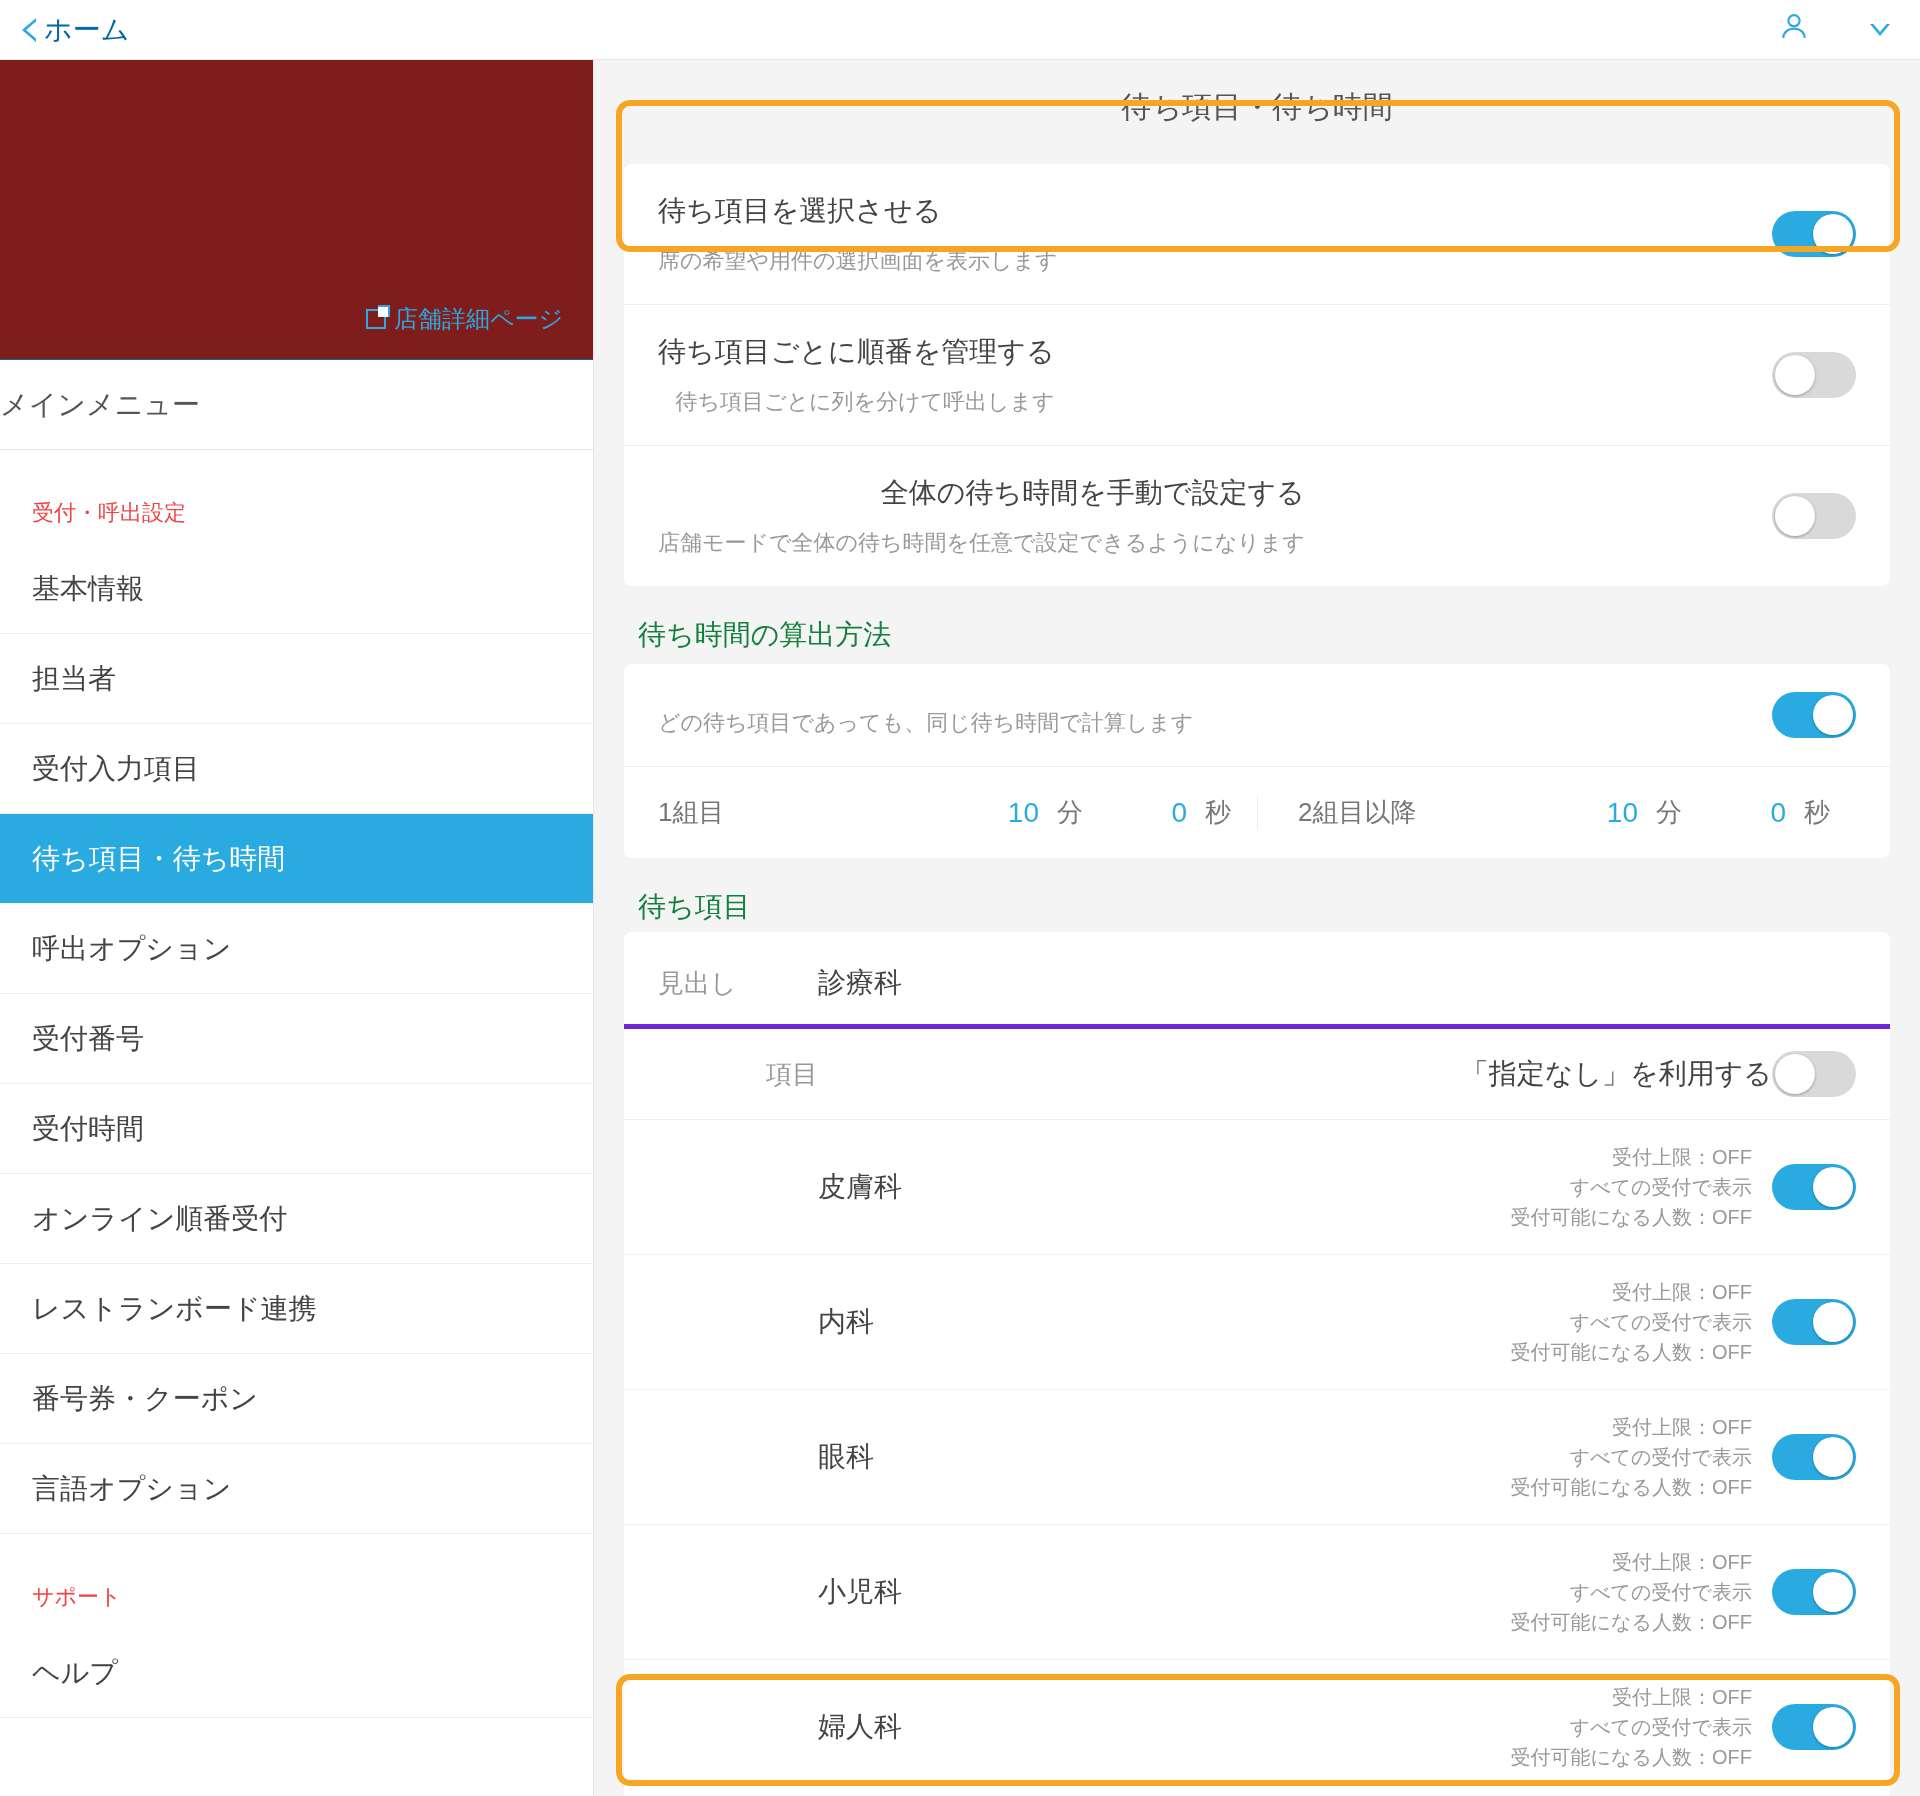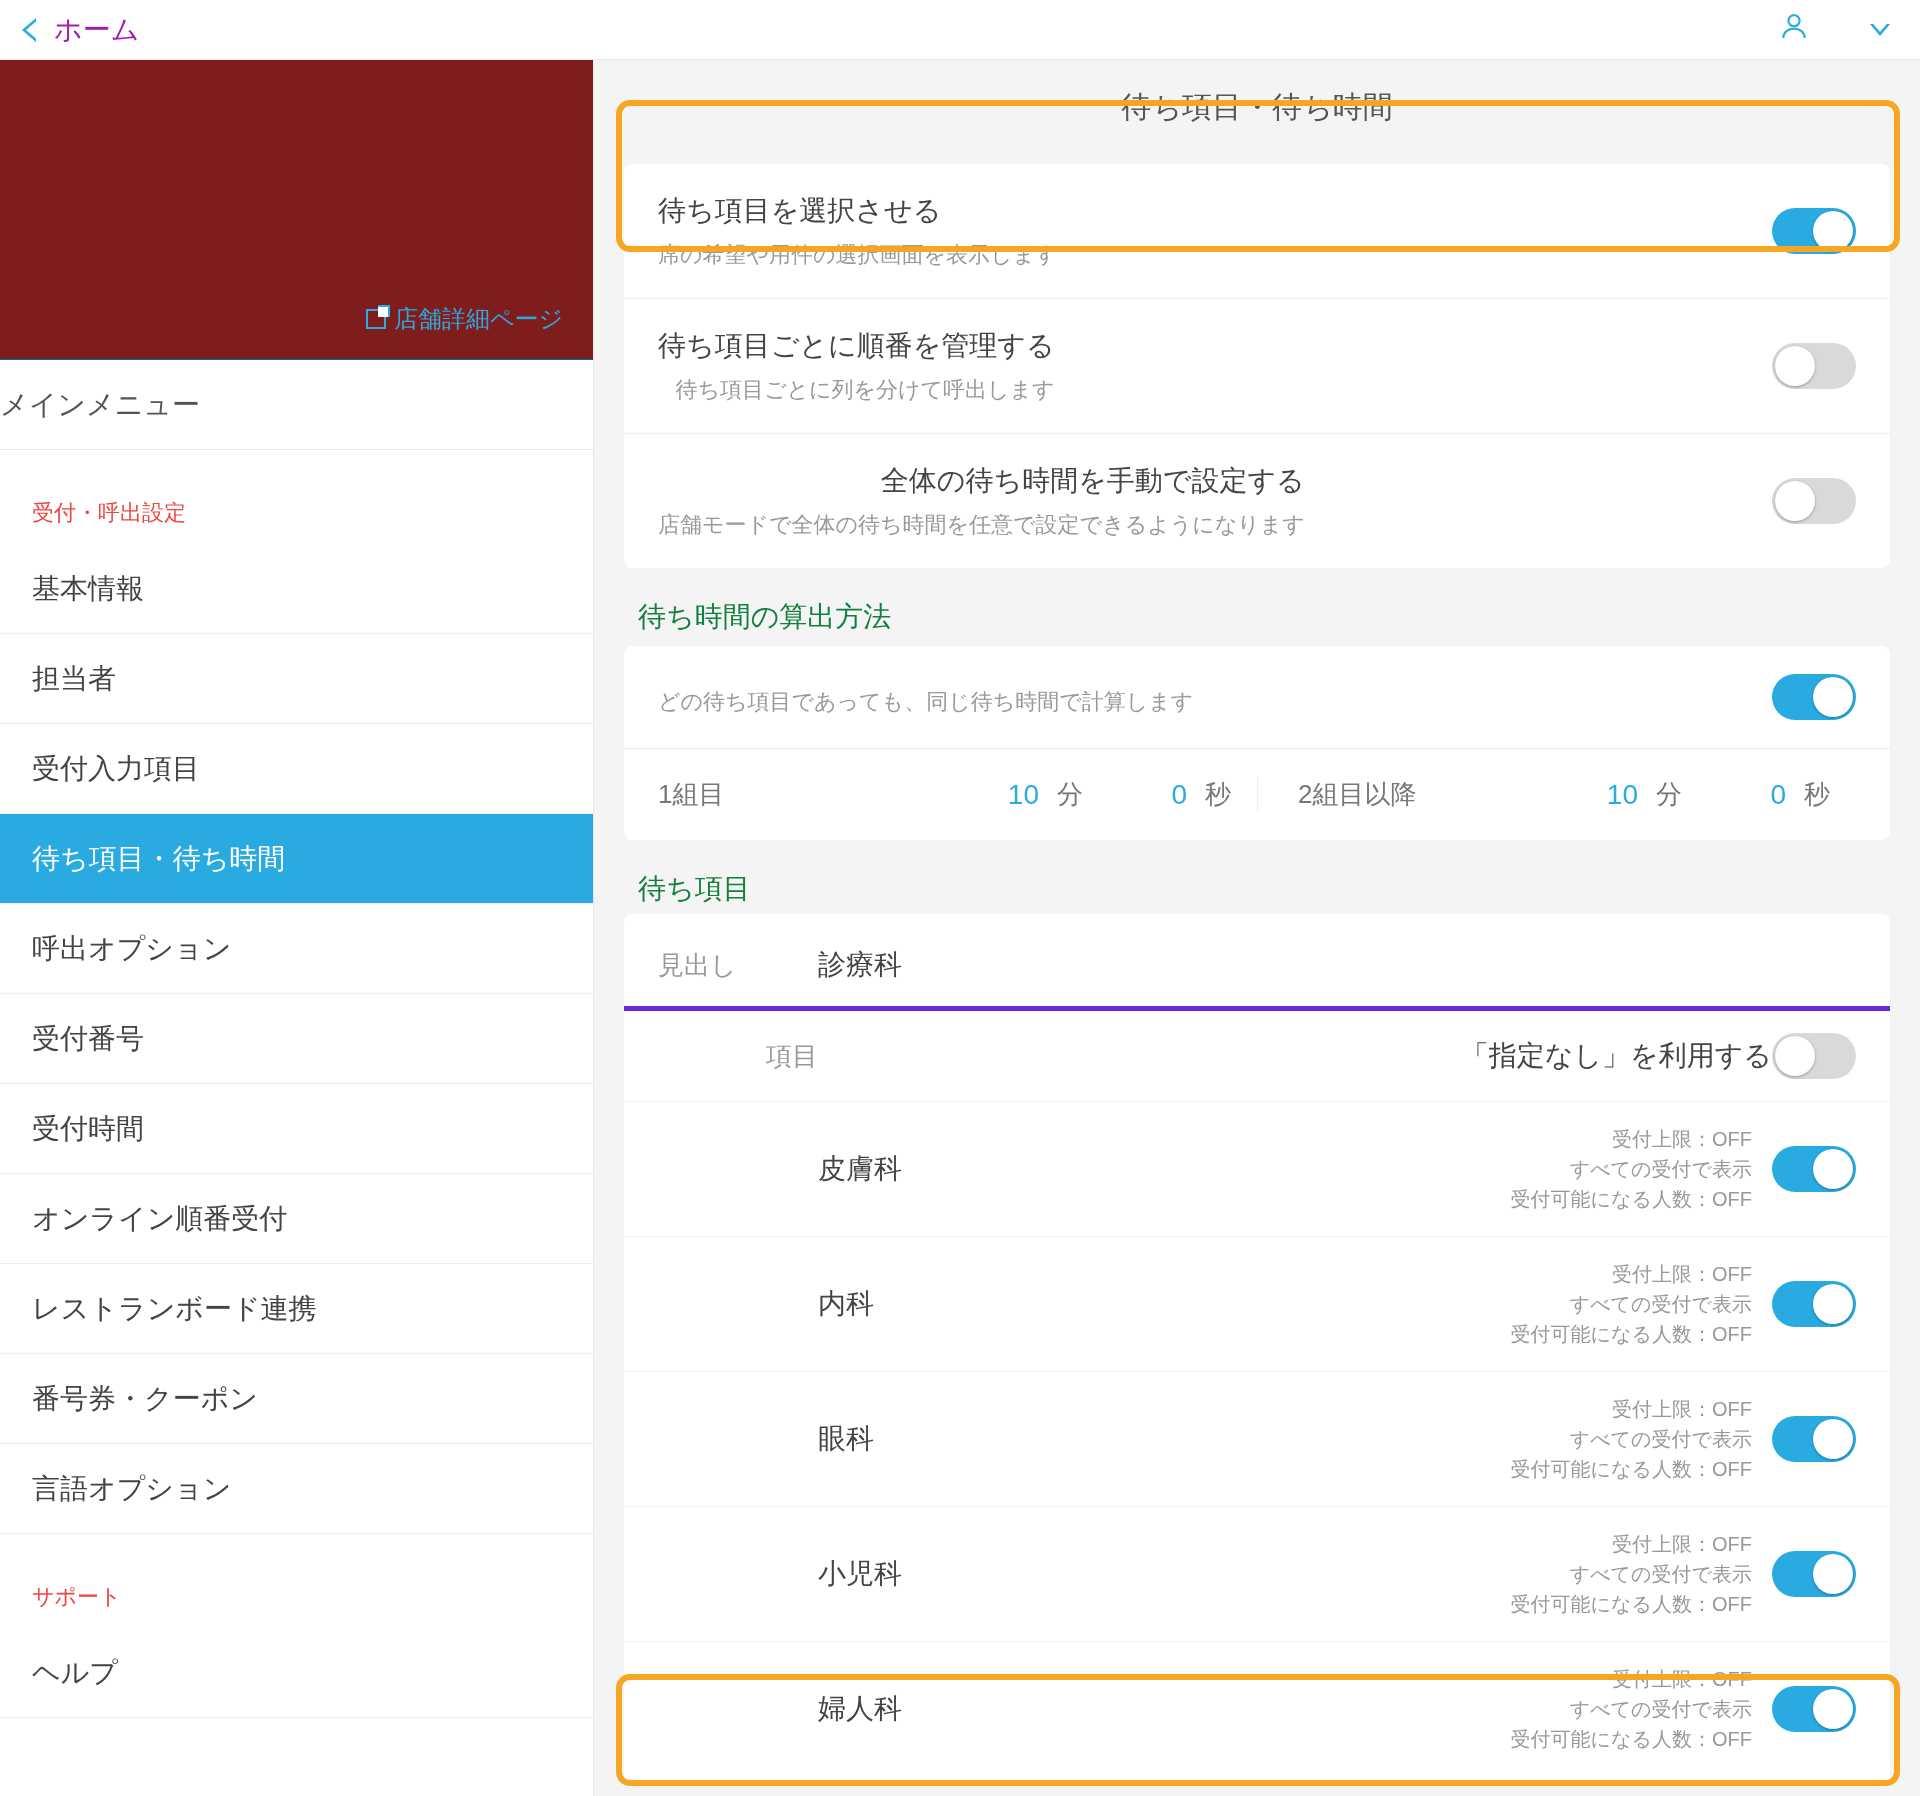--- a/index.html
+++ b/index.html
@@ -18,22 +18,22 @@
     display: flex;
     align-items: center;
     justify-content: space-between;
     padding: 0 30px 0 22px;
     border-bottom: 1px solid #e6e6e6;
     background: #ffffff;
   }
   .topbar-left {
     display: flex;
     align-items: center;
-    gap: 18px;
-    color: #a21caf;
+    gap: 8px;
+    color: #0369a1;
     font-size: 28px;
     cursor: pointer;
   }
   .topbar-right {
     display: flex;
     align-items: center;
     gap: 60px;
     color: #29abe2;
   }
   .chevron-left {
@@ -171,21 +171,21 @@
     padding: 28px 34px;
   }
   .panel-row + .panel-row { border-top: 1px solid #eee; text-align: right; }
   .row-text .row-title {
     font-size: 28px;
     color: #444;
   }
   .row-text .row-sub {
     font-size: 22px;
     color: #999;
-    margin-top: 10px;
+    margin-top: 16px;
   }
 
   
   .toggle {
     width: 84px;
     height: 46px;
     border-radius: 23px;
     background: #d9d9d9;
     position: relative;
     flex-shrink: 0;

